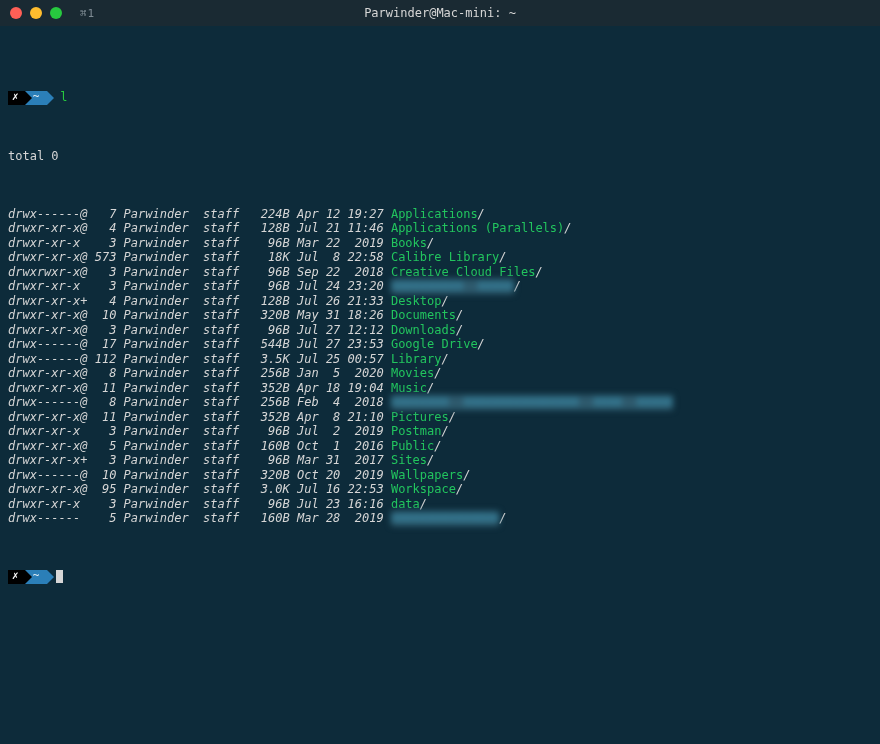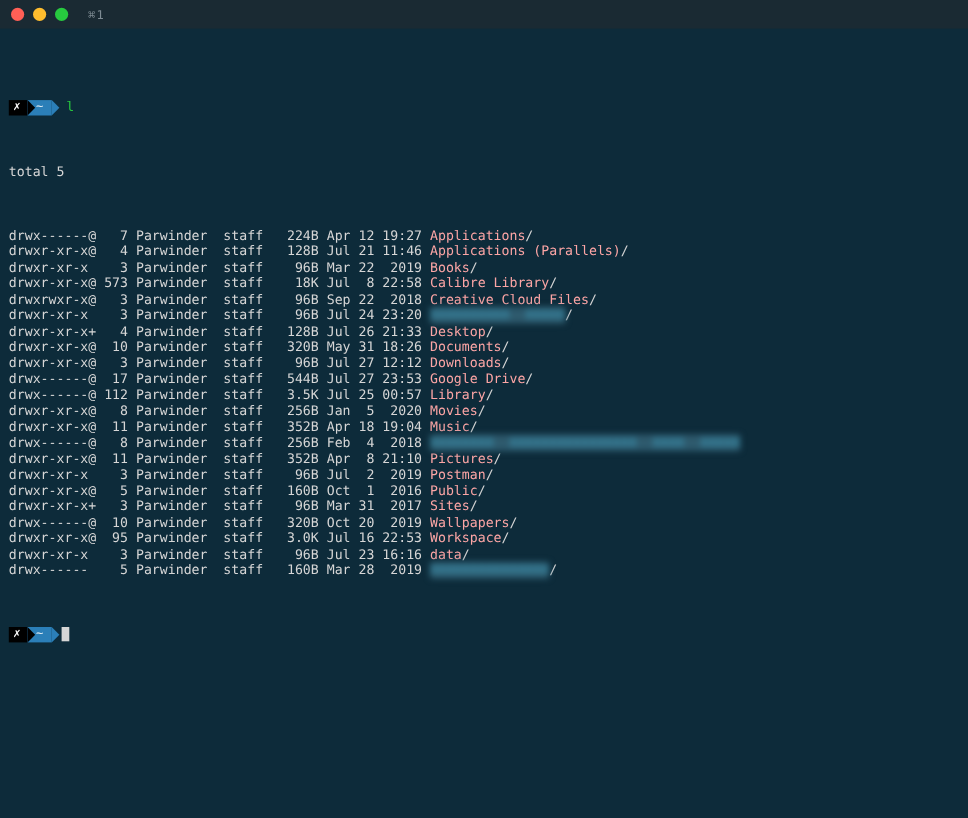--- a/index.html
+++ b/index.html
@@ -47,22 +47,22 @@
     text-align:center;
     color:#d6d6d6;
     font-size:12px;
   }
   .terminal {
     padding: 6px 8px 8px 8px;
     line-height: 14.5px;
     white-space: pre;
   }
   .line { white-space: pre; }
-  .perm { color:#d6d6d6; }
-  .dir { color:#fca5a5; }
+  .perm { color:#d6d6d6;font-style:italic; }
+  .dir { color:#22c55e; }
   .cmd { color:#27c93f; }
   .blur {
     display:inline-block;
     color:#3ea7c9;
     filter: blur(3px);
     background:#2e5a6d;
     border-radius:2px;
   }
   .prompt-line {
     display:flex;
@@ -106,34 +106,35 @@
 </head>
 <body>
 
 <div class="titlebar">
   <div class="traffic-lights">
     <div class="dot red"></div>
     <div class="dot yellow"></div>
     <div class="dot green"></div>
   </div>
   <div class="shortcut">⌘1</div>
+  <div class="title">Parwinder@Mac-mini: ~</div>
 </div>
 
 <div class="terminal">
 
 
   <div class="prompt-line">
     <span class="prompt-seg seg-black">✗</span>
     <span class="chev chev-black" style="margin-right:-7px;"></span>
     <span class="prompt-seg seg-blue">~</span>
     <span class="chev chev-blue"></span>
     <span class="cmd cmd-after">l</span>
   </div>
 
-  <div class="line">total 5</div>
+  <div class="line">total 0</div>
 
   <div id="listing"><div class="line"><span class="perm">drwx------@   7 Parwinder  staff   224B Apr 12 19:27 </span><span class="dir">Applications</span><span class="perm">/</span></div><div class="line"><span class="perm">drwxr-xr-x@   4 Parwinder  staff   128B Jul 21 11:46 </span><span class="dir">Applications (Parallels)</span><span class="perm">/</span></div><div class="line"><span class="perm">drwxr-xr-x    3 Parwinder  staff    96B Mar 22  2019 </span><span class="dir">Books</span><span class="perm">/</span></div><div class="line"><span class="perm">drwxr-xr-x@ 573 Parwinder  staff    18K Jul  8 22:58 </span><span class="dir">Calibre Library</span><span class="perm">/</span></div><div class="line"><span class="perm">drwxrwxr-x@   3 Parwinder  staff    96B Sep 22  2018 </span><span class="dir">Creative Cloud Files</span><span class="perm">/</span></div><div class="line"><span class="perm">drwxr-xr-x    3 Parwinder  staff    96B Jul 24 23:20 </span><span class="blur">XXXXXXXXXX  XXXXX</span><span class="perm">/</span></div><div class="line"><span class="perm">drwxr-xr-x+   4 Parwinder  staff   128B Jul 26 21:33 </span><span class="dir">Desktop</span><span class="perm">/</span></div><div class="line"><span class="perm">drwxr-xr-x@  10 Parwinder  staff   320B May 31 18:26 </span><span class="dir">Documents</span><span class="perm">/</span></div><div class="line"><span class="perm">drwxr-xr-x@   3 Parwinder  staff    96B Jul 27 12:12 </span><span class="dir">Downloads</span><span class="perm">/</span></div><div class="line"><span class="perm">drwx------@  17 Parwinder  staff   544B Jul 27 23:53 </span><span class="dir">Google Drive</span><span class="perm">/</span></div><div class="line"><span class="perm">drwx------@ 112 Parwinder  staff   3.5K Jul 25 00:57 </span><span class="dir">Library</span><span class="perm">/</span></div><div class="line"><span class="perm">drwxr-xr-x@   8 Parwinder  staff   256B Jan  5  2020 </span><span class="dir">Movies</span><span class="perm">/</span></div><div class="line"><span class="perm">drwxr-xr-x@  11 Parwinder  staff   352B Apr 18 19:04 </span><span class="dir">Music</span><span class="perm">/</span></div><div class="line"><span class="perm">drwx------@   8 Parwinder  staff   256B Feb  4  2018 </span><span class="blur">XXXXXXXX  XXXXXXXXXXXXXXXX  XXXX  XXXXX</span></div><div class="line"><span class="perm">drwxr-xr-x@  11 Parwinder  staff   352B Apr  8 21:10 </span><span class="dir">Pictures</span><span class="perm">/</span></div><div class="line"><span class="perm">drwxr-xr-x    3 Parwinder  staff    96B Jul  2  2019 </span><span class="dir">Postman</span><span class="perm">/</span></div><div class="line"><span class="perm">drwxr-xr-x@   5 Parwinder  staff   160B Oct  1  2016 </span><span class="dir">Public</span><span class="perm">/</span></div><div class="line"><span class="perm">drwxr-xr-x+   3 Parwinder  staff    96B Mar 31  2017 </span><span class="dir">Sites</span><span class="perm">/</span></div><div class="line"><span class="perm">drwx------@  10 Parwinder  staff   320B Oct 20  2019 </span><span class="dir">Wallpapers</span><span class="perm">/</span></div><div class="line"><span class="perm">drwxr-xr-x@  95 Parwinder  staff   3.0K Jul 16 22:53 </span><span class="dir">Workspace</span><span class="perm">/</span></div><div class="line"><span class="perm">drwxr-xr-x    3 Parwinder  staff    96B Jul 23 16:16 </span><span class="dir">data</span><span class="perm">/</span></div><div class="line"><span class="perm">drwx------    5 Parwinder  staff   160B Mar 28  2019 </span><span class="blur">XXXXXXXXXXXXXXX</span><span class="perm">/</span></div></div>
 
   <div class="prompt-line">
     <span class="prompt-seg seg-black">✗</span>
     <span class="chev chev-black" style="margin-right:-7px;"></span>
     <span class="prompt-seg seg-blue">~</span>
     <span class="chev chev-blue"></span>
     <span class="cursor"></span>
   </div>

